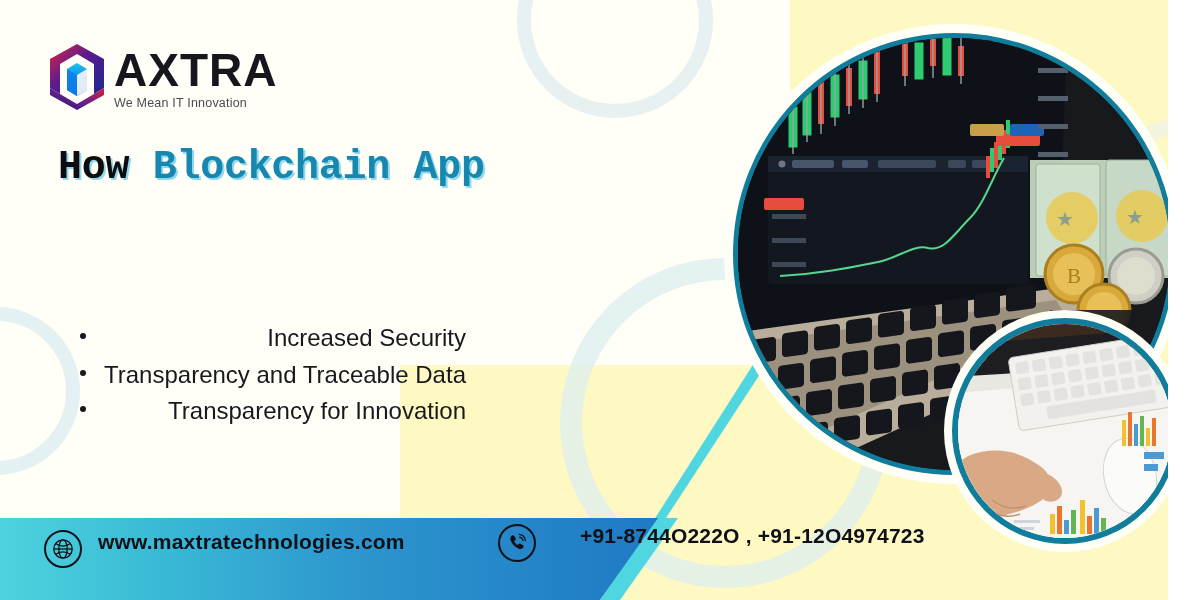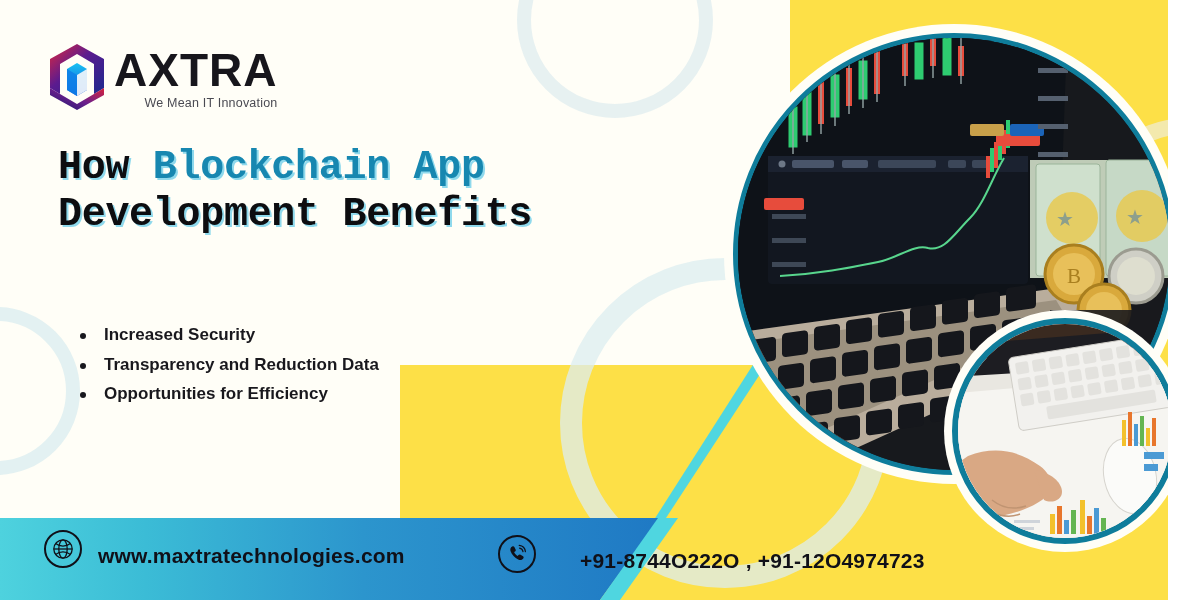--- a/index.html
+++ b/index.html
@@ -4,21 +4,21 @@
 <style>
   * { box-sizing: border-box; margin: 0; padding: 0; }
   html, body {
     width: 1200px; height: 600px;
     font-family: "Liberation Sans", sans-serif;
     overflow: hidden;
   }
   #banner {
     position: relative;
     width: 1168px; height: 600px;
-    background: #fde047;
+    background: #fef9c3;
     overflow: hidden;
   }
   .bg-cream-top {
     position: absolute; left: 0; top: 0;
     width: 790px; height: 365px;
     background: #fffef7;
   }
   .bg-cream-tri {
     position: absolute; left: 0; top: 360px;
     width: 790px; height: 162px;
@@ -81,46 +81,47 @@
     width: 66px; height: 70px;
     position: relative;
   }
   .logo-text-wrap { position: relative; padding-top: 3px; }
   .logo-word {
     font-size: 46px; font-weight: 700; letter-spacing: 1px;
     color: #17161c; line-height: 1;
   }
   .logo-tag {
     font-size: 12.5px; color: #4a4a52; letter-spacing: .2px;
-    text-align: right; margin-top: 3px;
+    text-align: left; margin-top: 3px;
   }
 
   
   .headline {
     position: absolute; left: 58px; top: 144px;
     width: 600px;
     font-size: 40px; font-weight: 800; line-height: 1.18;
     color: #0d0d10; letter-spacing: -0.3px;
     text-shadow: 2px 2px 0 #8fd9ec;
     font-family: Liberation Mono, monospace;
   }
   .headline .hl-blue { color: #1787b0; }
 
   
   .bullets {
     position: absolute; left: 78px; top: 326px;
     list-style: none;
   }
   .bullets li {
     position: relative;
-    font-size: 17px; font-weight: 700;
+    font-size: 24px; font-weight: 400;
     color: #19181d;
     line-height: 1;
     margin-bottom: 12.5px;
     padding-left: 26px;
+    text-align: right;
   }
   .bullets li::before {
     content: "";
     position: absolute; left: 2px; top: 7px;
     width: 6px; height: 6px; border-radius: 50%;
     background: #19181d;
   }
 
   
   .photo-main {
@@ -155,24 +156,24 @@
   }
   .footer-cyan {
     position: absolute;
     left: 600px; top: 518px;
     width: 120px; height: 82px;
     background: #4fd6e0;
     clip-path: polygon(58px 0, 78px 0, 20px 82px, 0 82px);
   }
   .footer-item {
     position: absolute;
-    display: flex; align-items: flex-end; gap: 16px;
+    display: flex; align-items: flex-start; gap: 16px;
   }
   #web-item  { left: 44px; top: 530px; }
-  #phone-item{ left: 498px; top: 535px; gap: 44px; }
+  #phone-item{ left: 498px; top: 524px; gap: 44px; }
   .circ-icon {
     width: 38px; height: 38px; border-radius: 50%;
     border: 2px solid #101018;
     display: flex; align-items: center; justify-content: center;
     flex: 0 0 auto;
   }
   .footer-text {
     font-size: 21px; font-weight: 700; color: #101018;
     letter-spacing: .2px; white-space: nowrap;
   }
@@ -219,27 +220,27 @@
       </svg>
     </div>
     <div class="logo-text-wrap">
       <div class="logo-word">AXTRA</div>
       <div class="logo-tag">We Mean IT Innovation</div>
     </div>
   </div>
 
   <h1 class="headline">
     <span>How </span><span class="hl-blue">Blockchain App</span><br>
-    <span>Development Benefits</span><br>
+    <br>
   </h1>
 
   <ul class="bullets">
     <li>Increased Security</li>
-    <li>Transparency and Reduction Data</li>
-    <li>Opportunities for Efficiency</li>
+    <li>Transparency and Traceable Data</li>
+    <li>Transparency for Innovation</li>
   </ul>
 
   <div class="photo-main">
     <svg width="432" height="432" viewBox="0 0 432 432">
       <rect width="432" height="432" fill="#17191d"></rect>
 
       <path d="M-20 -30 L330 -30 L320 250 L-40 300 Z" fill="#0e1218"></path>
 
       <g stroke-width="3">
         <g stroke="#2ecc71" fill="#2ecc71">

